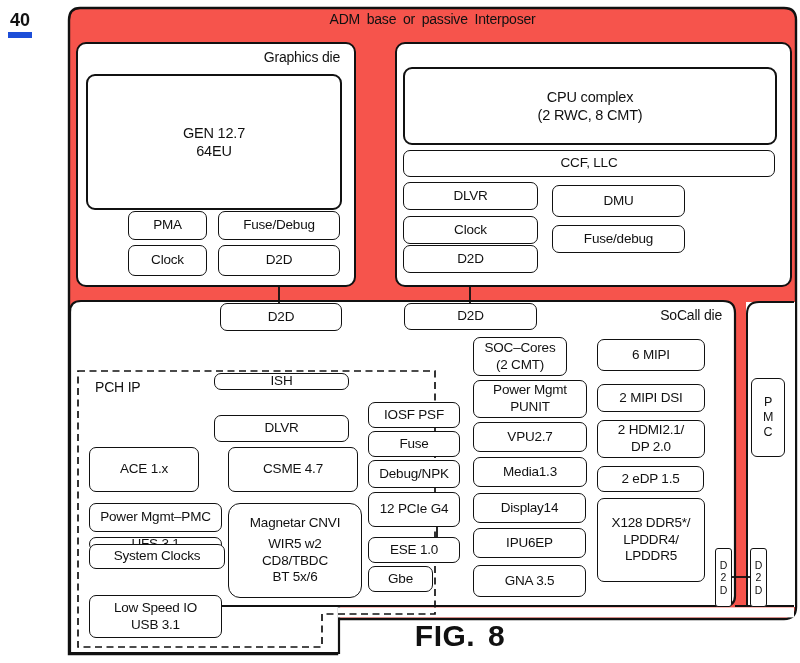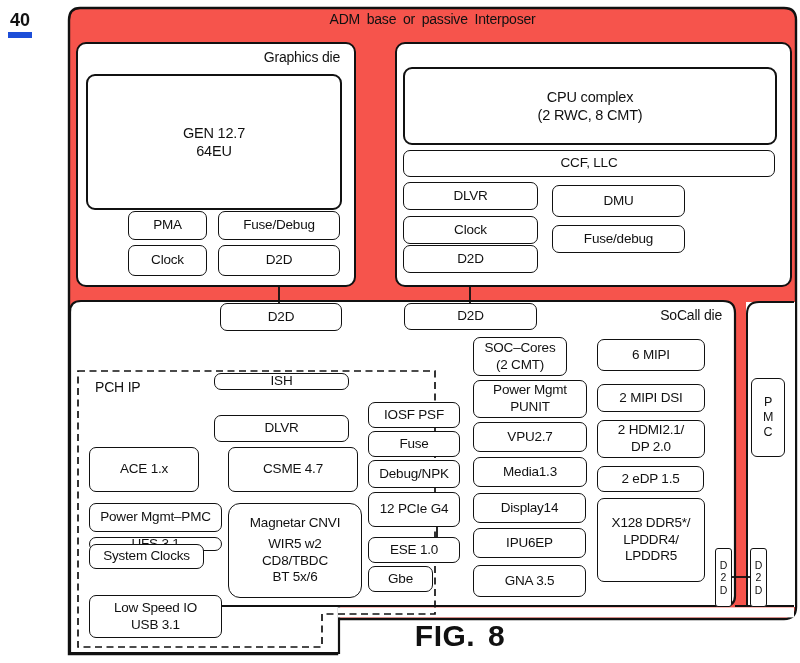--- a/index.html
+++ b/index.html
@@ -89,21 +89,21 @@
   <div class="bx" style="left:404px;top:303px;width:133px;height:27px">D2D</div>
   <div class="lbl" style="left:600px;top:307px;width:122px;text-align:right">SoCall die</div>
 
   <div class="lbl" style="left:95px;top:379px">PCH IP</div>
   <div class="bx" style="left:214px;top:373px;width:135px;height:17px">ISH</div>
   <div class="bx" style="left:214px;top:415px;width:135px;height:27px">DLVR</div>
   <div class="bx" style="left:89px;top:447px;width:110px;height:45px">ACE 1.x</div>
   <div class="bx" style="left:228px;top:447px;width:130px;height:45px">CSME 4.7</div>
   <div class="bx" style="left:89px;top:503px;width:133px;height:29px">Power Mgmt–PMC</div>
   <div class="bx" style="left:89px;top:537px;width:133px;height:14px">UFS 3.1</div>
-  <div class="bx" style="left:89px;top:544px;width:115px;height:25px">System Clocks</div>
+  <div class="bx" style="left:89px;top:544px;width:136px;height:25px">System Clocks</div>
   <div class="bx" style="left:89px;top:595px;width:133px;height:43px">
     <div>Low Speed IO</div>
     <div>USB 3.1</div>
   </div>
   <div class="bx" style="left:228px;top:503px;width:134px;height:95px;border-radius:12px">
     <div class="gap1">Magnetar CNVI</div>
     <div>WIR5 w2</div>
     <div>CD8/TBDC</div>
     <div>BT 5x/6</div>
   </div>

